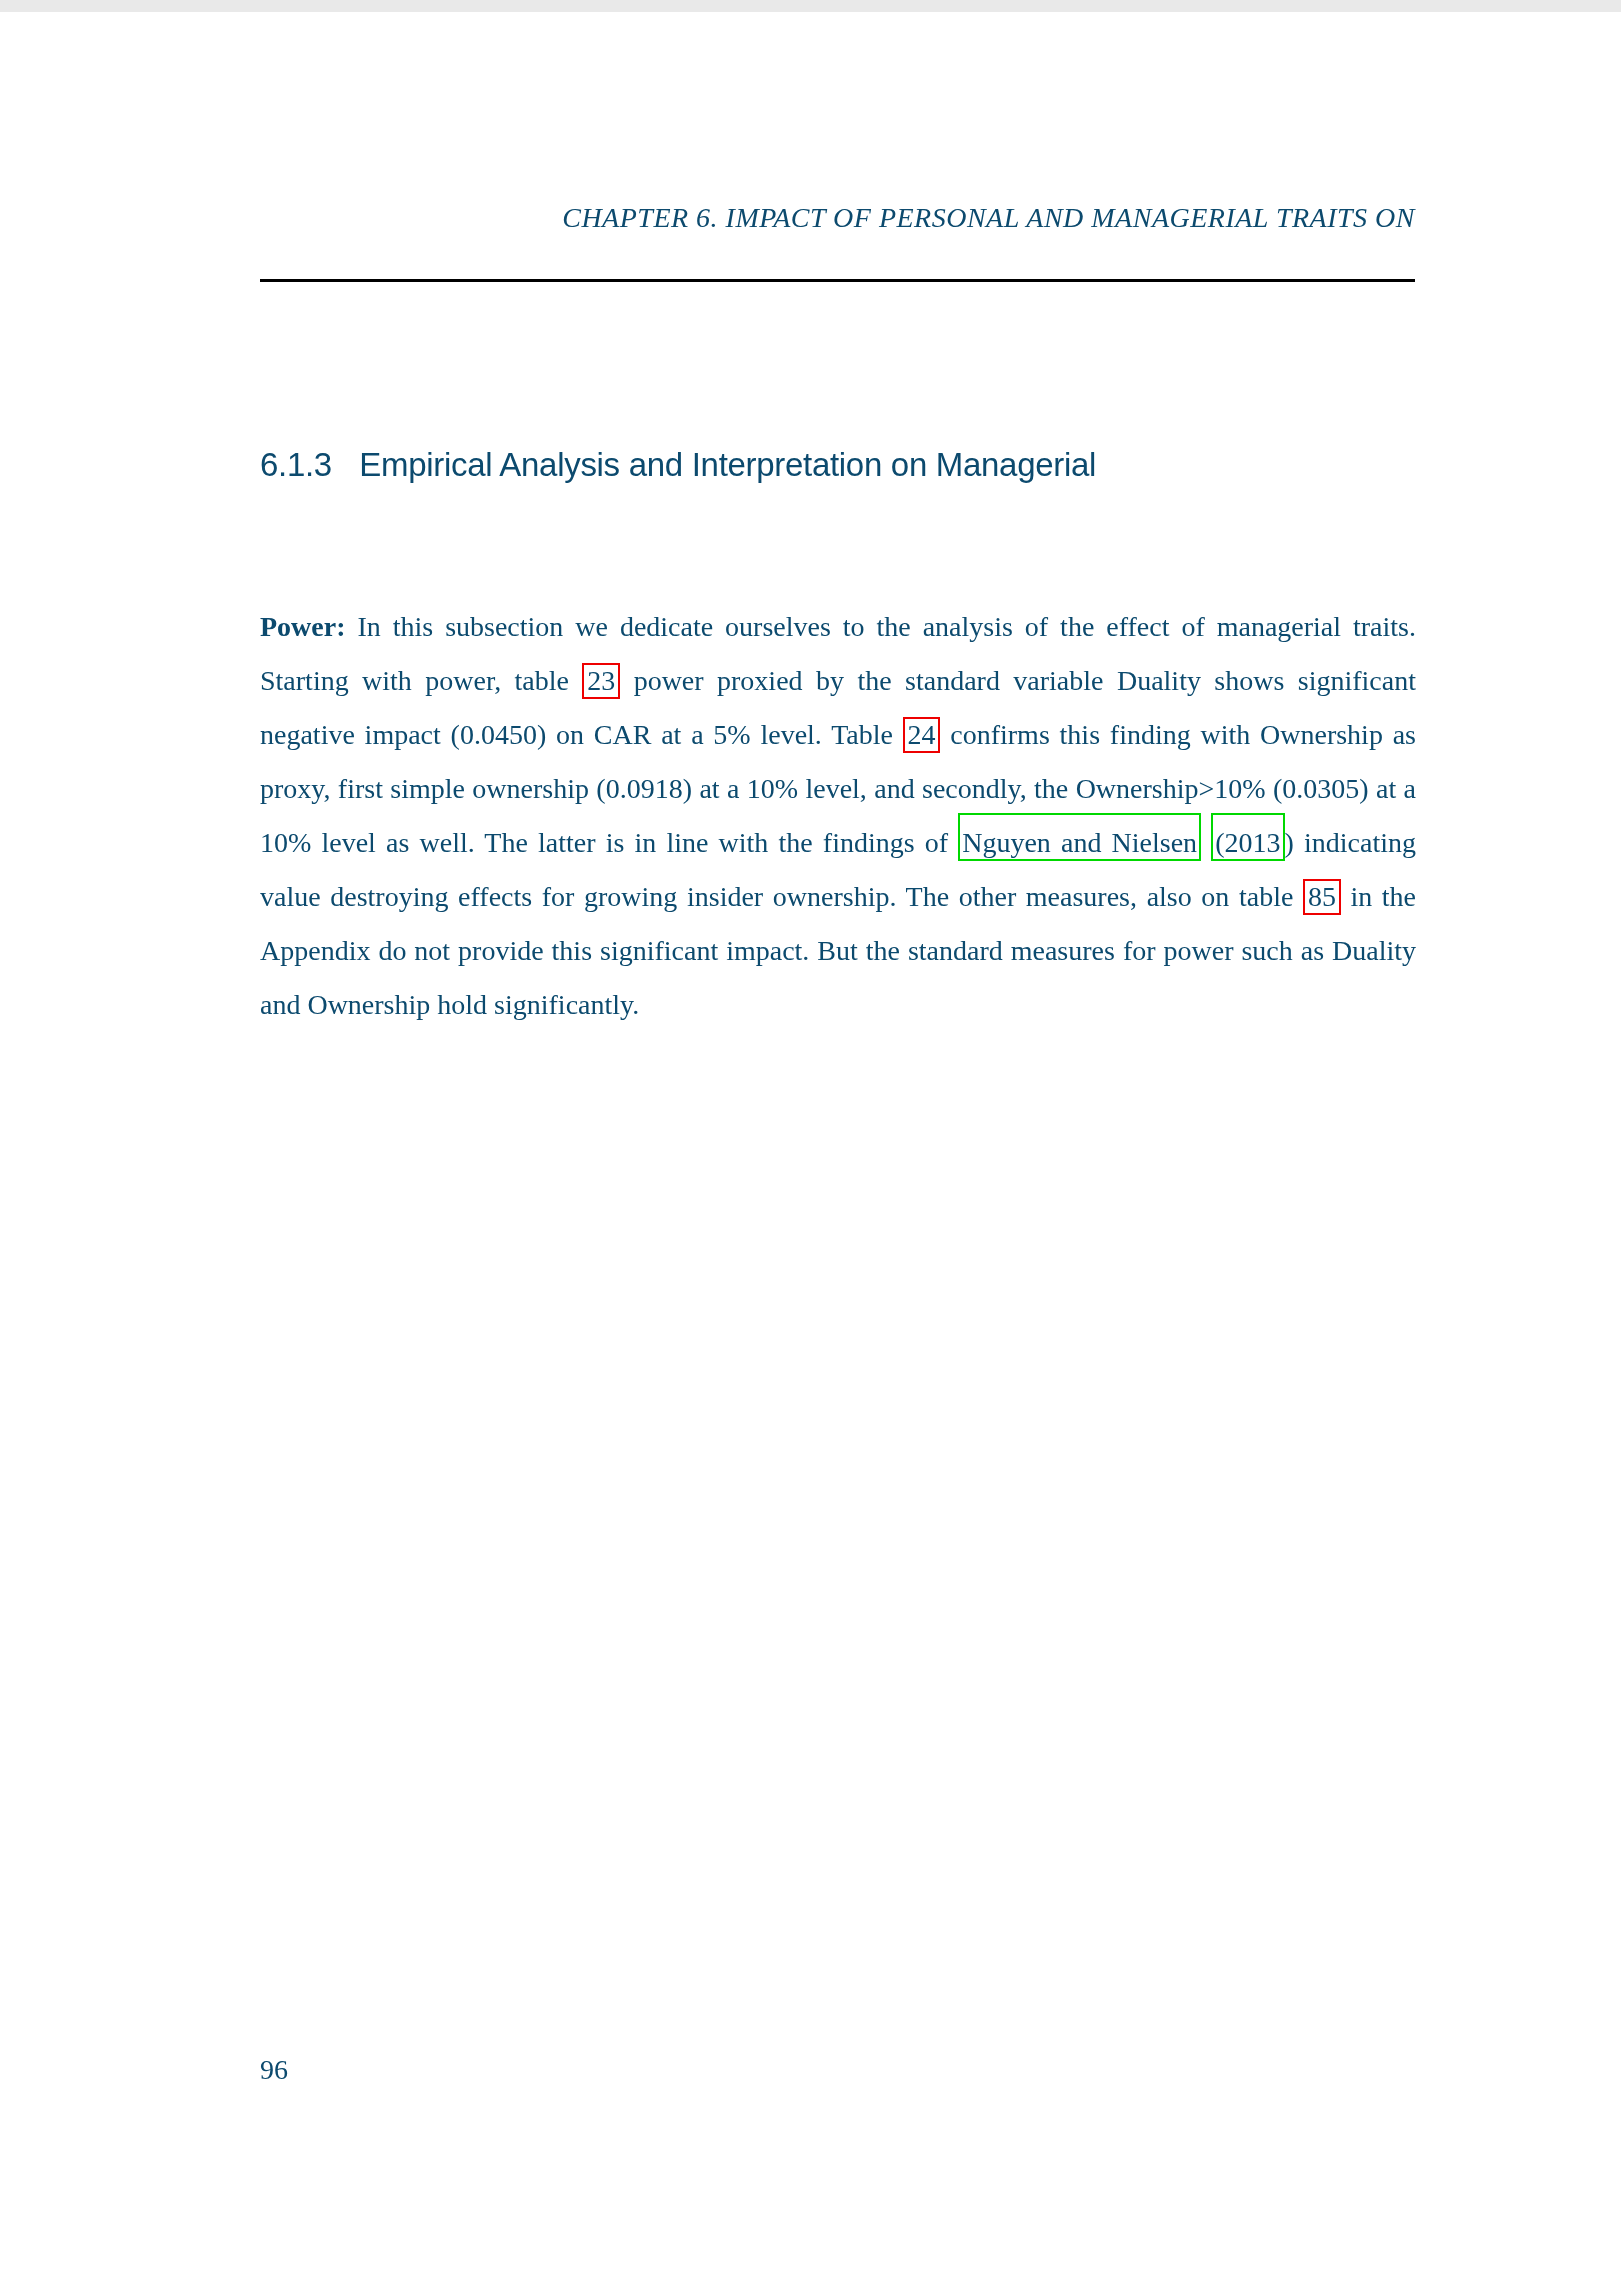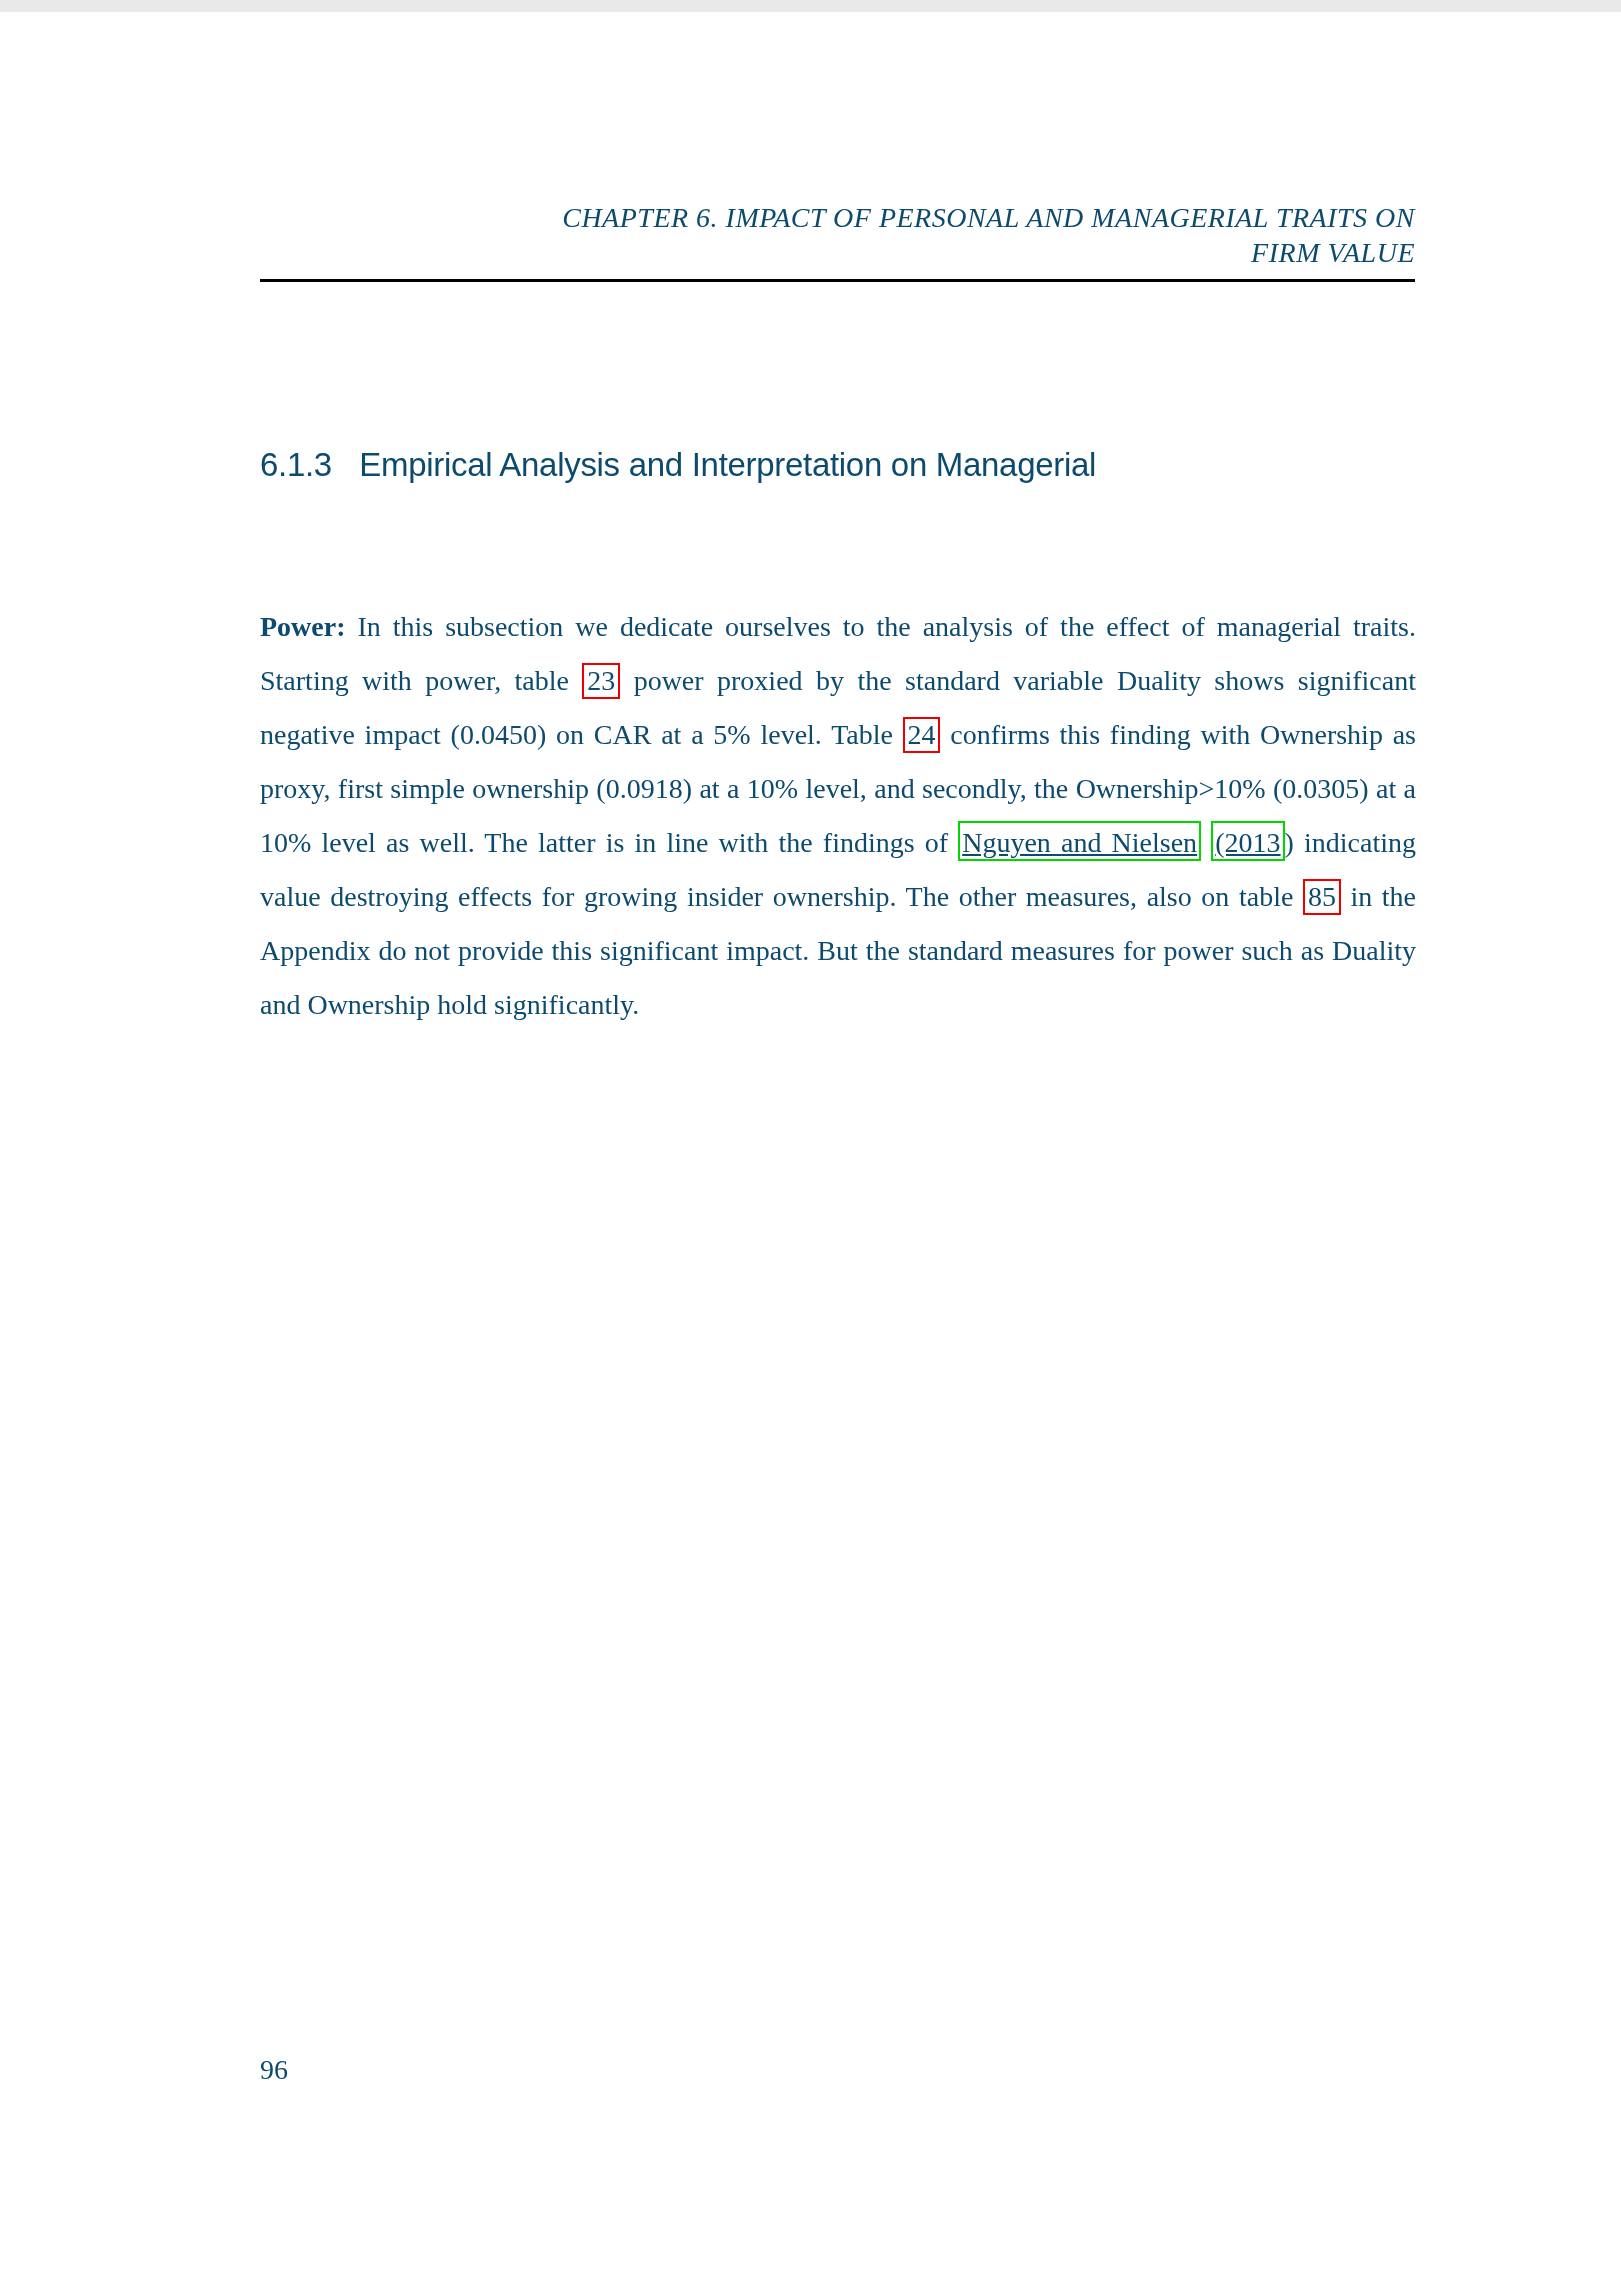--- a/index.html
+++ b/index.html
@@ -85,42 +85,40 @@
   }
   .seg-bold {
     font-weight: bold;
   }
   .ref-box {
     border: 2.9px solid var(--ref-red, #ee0000);
     padding: 0 2.9px 1px 2.9px;
   }
   .cite-box {
     border: 2.9px solid var(--cite-green, #00d800);
-    padding: 4px 2px 1px 2px;
-    text-decoration: underline;
+    padding: 12px 2px 1px 2px;
   }
 
   
   .page-number {
     position: absolute;
     left: 260px;
     top: 2042px;
     width: 1155px;
     text-align: left;
     font-size: 28px;
   }
 </style>
 </head>
 <body>
 
 <div class="page">
 
   <div class="running-header">
     <div>CHAPTER 6.  IMPACT OF PERSONAL AND MANAGERIAL TRAITS ON</div>
-    <div>FIRM VALUE</div>
   </div>
 
   <div class="header-rule"></div>
 
 
   <div class="section-heading">
     <div class="section-number">6.1.3</div>
     <div class="section-title">
       <div>Empirical Analysis and Interpretation on Managerial</div>
     </div>

